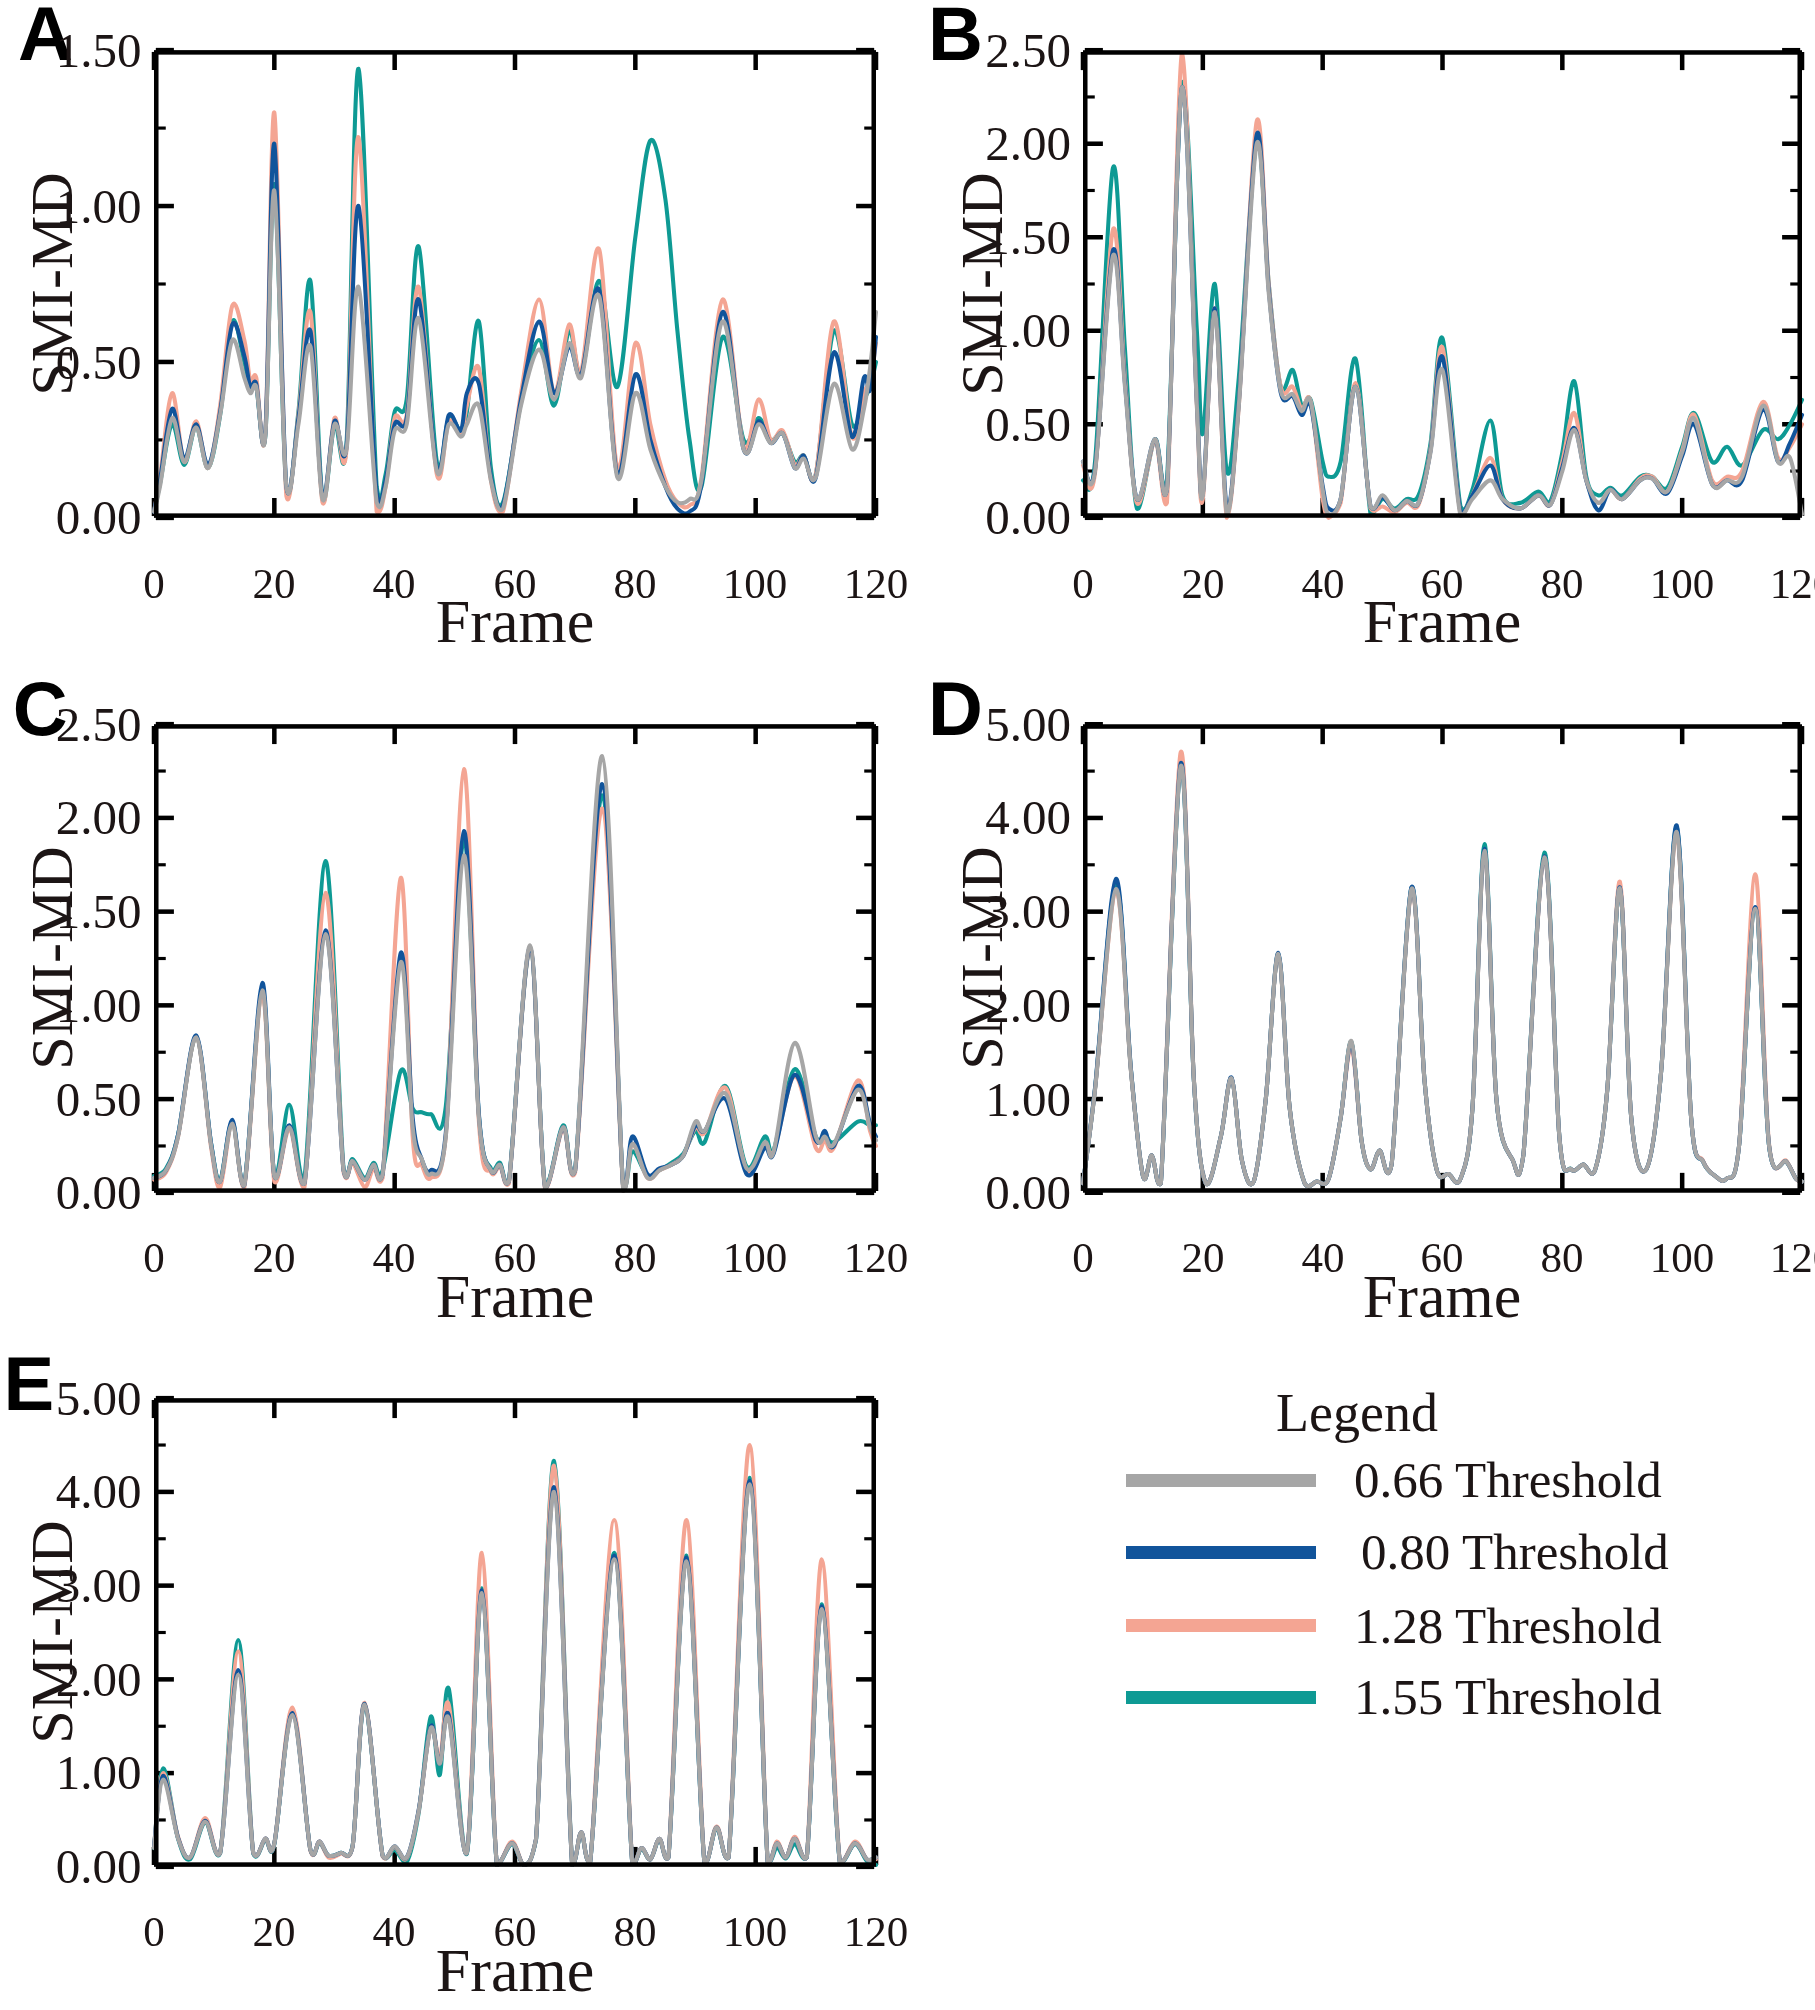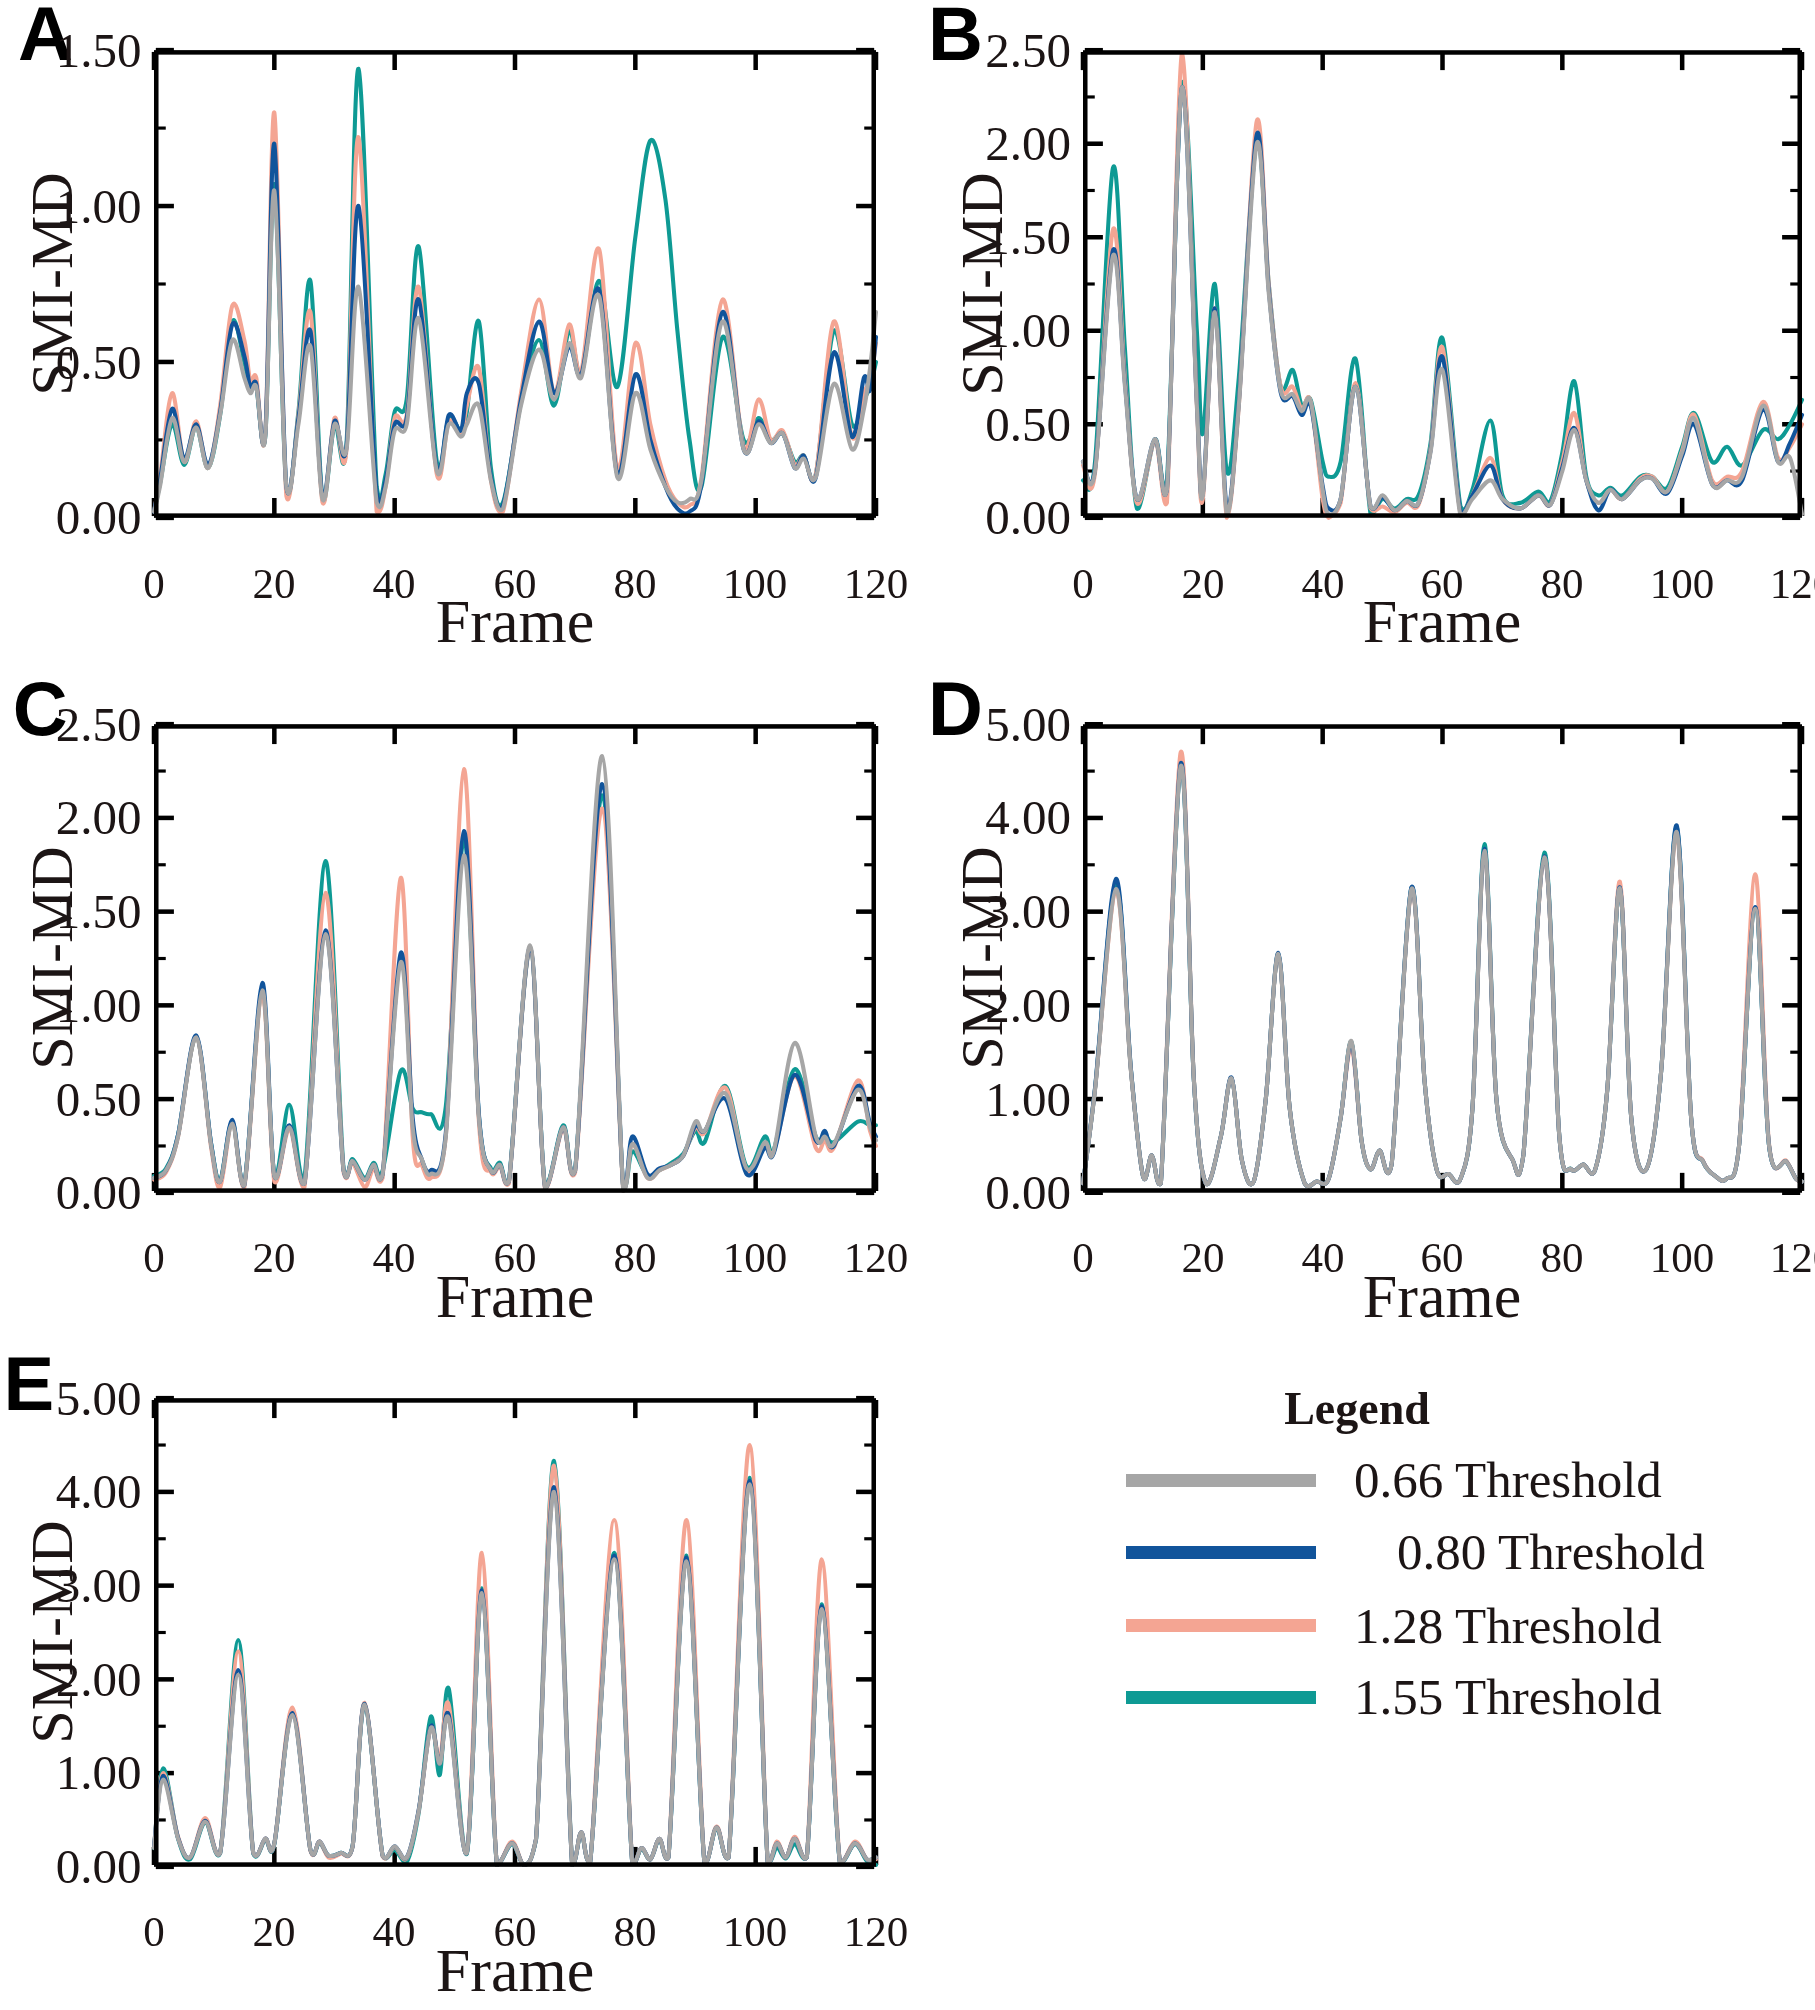--- a/index.html
+++ b/index.html
@@ -9,21 +9,21 @@
   .panel-letter{position:absolute;font-family:"Liberation Sans", sans-serif;
         font-weight:700;font-size:76px;line-height:1;color:#000;}
   .ylabel{position:absolute;font-size:60px;white-space:nowrap;
         transform:translate(-50%,-50%) rotate(-90deg);}
   .xlabel{position:absolute;font-size:62px;white-space:nowrap;transform:translateX(-50%);}
   .ytick-label{position:absolute;font-size:49px;text-align:right;width:127px;
         transform:translateY(-50%);white-space:nowrap;}
   .xtick-label{position:absolute;font-size:43px;text-align:center;width:109px;
         transform:translateX(-50%);white-space:nowrap;}
   .plot-svg{position:absolute;overflow:visible;}
-  #legend-title{position:absolute;font-size:46px;font-weight:700;transform:translateX(-50%);
+  #legend-title{position:absolute;font-size:54px;font-weight:400;transform:translateX(-50%);
         white-space:nowrap;}
   .legend-item-label{position:absolute;font-size:51px;white-space:nowrap;}
   .legend-swatch{position:absolute;width:190px;height:12.7px;}
 </style>
 </head>
 <body>
 
 <div id="page">
 
   <div class="panel" id="panel-0">
@@ -336,21 +336,21 @@
       </svg>
     </div>
 
   <div id="legend">
     <span id="legend-title" style="left:1357px;top:1382px;">Legend</span>
 
     <span class="legend-swatch" style="left: 1126px; top: 1474px; background: rgb(166, 166, 166);"></span>
     <span class="legend-item-label" style="left:1354px;top:1451px;">0.66 Threshold</span>
 
     <span class="legend-swatch" style="left: 1126px; top: 1546px; background: rgb(17, 84, 155);"></span>
-    <span class="legend-item-label" style="left:1361px;top:1523px;margin-left:36px;">0.80 Threshold</span>
+    <span class="legend-item-label" style="left:1361px;top:1523px;">0.80 Threshold</span>
 
     <span class="legend-swatch" style="left: 1126px; top: 1619px; background: rgb(244, 165, 147);"></span>
     <span class="legend-item-label" style="left:1354px;top:1597px;">1.28 Threshold</span>
 
     <span class="legend-swatch" style="left: 1126px; top: 1691px; background: rgb(14, 154, 148);"></span>
     <span class="legend-item-label" style="left:1354px;top:1668px;">1.55 Threshold</span>
   </div>
 
 </div>
 

